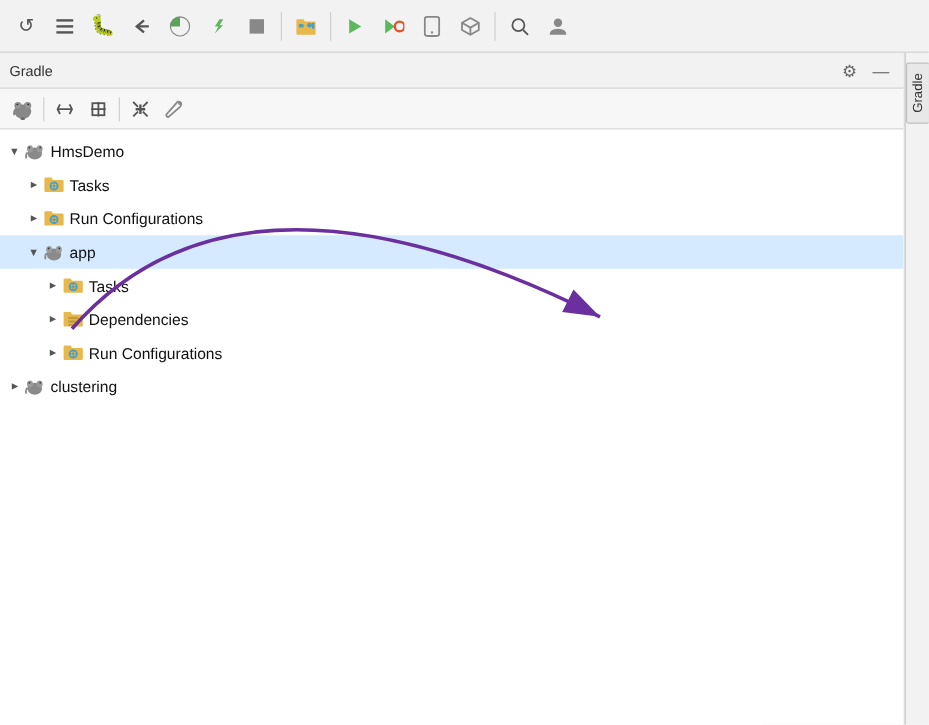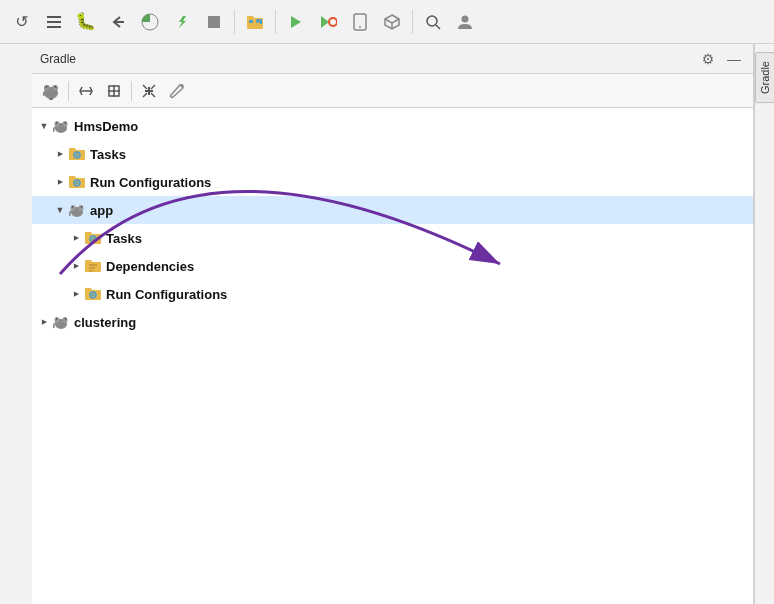--- a/index.html
+++ b/index.html
@@ -158,21 +158,20 @@
       display: flex;
       align-items: center;
       justify-content: center;
       flex-shrink: 0;
       margin-right: 4px;
     }
 
     .tree-label {
       font-size: 13px;
       color: #111;
-      font-weight: bold;
     }
 
     
     .indent-0 { padding-left: 4px; }
     .indent-1 { padding-left: 20px; }
     .indent-2 { padding-left: 36px; }
 
     
     .right-sidebar {
       width: 20px;
@@ -202,21 +201,20 @@
       top: 50px;
       left: 0;
       width: 540px;
       height: 200px;
       pointer-events: none;
       z-index: 10;
     }
 
     .main-area {
       position: relative;
-      padding-left: 32px;
     }
   </style>
 </head>
 <body>
 
 <div class="toolbar">
   <div class="toolbar-icon">↺</div>
   <div class="toolbar-icon">
     <svg width="16" height="16" viewBox="0 0 16 16">
         <rect x="1" y="2" width="14" height="2" fill="#555"></rect>

